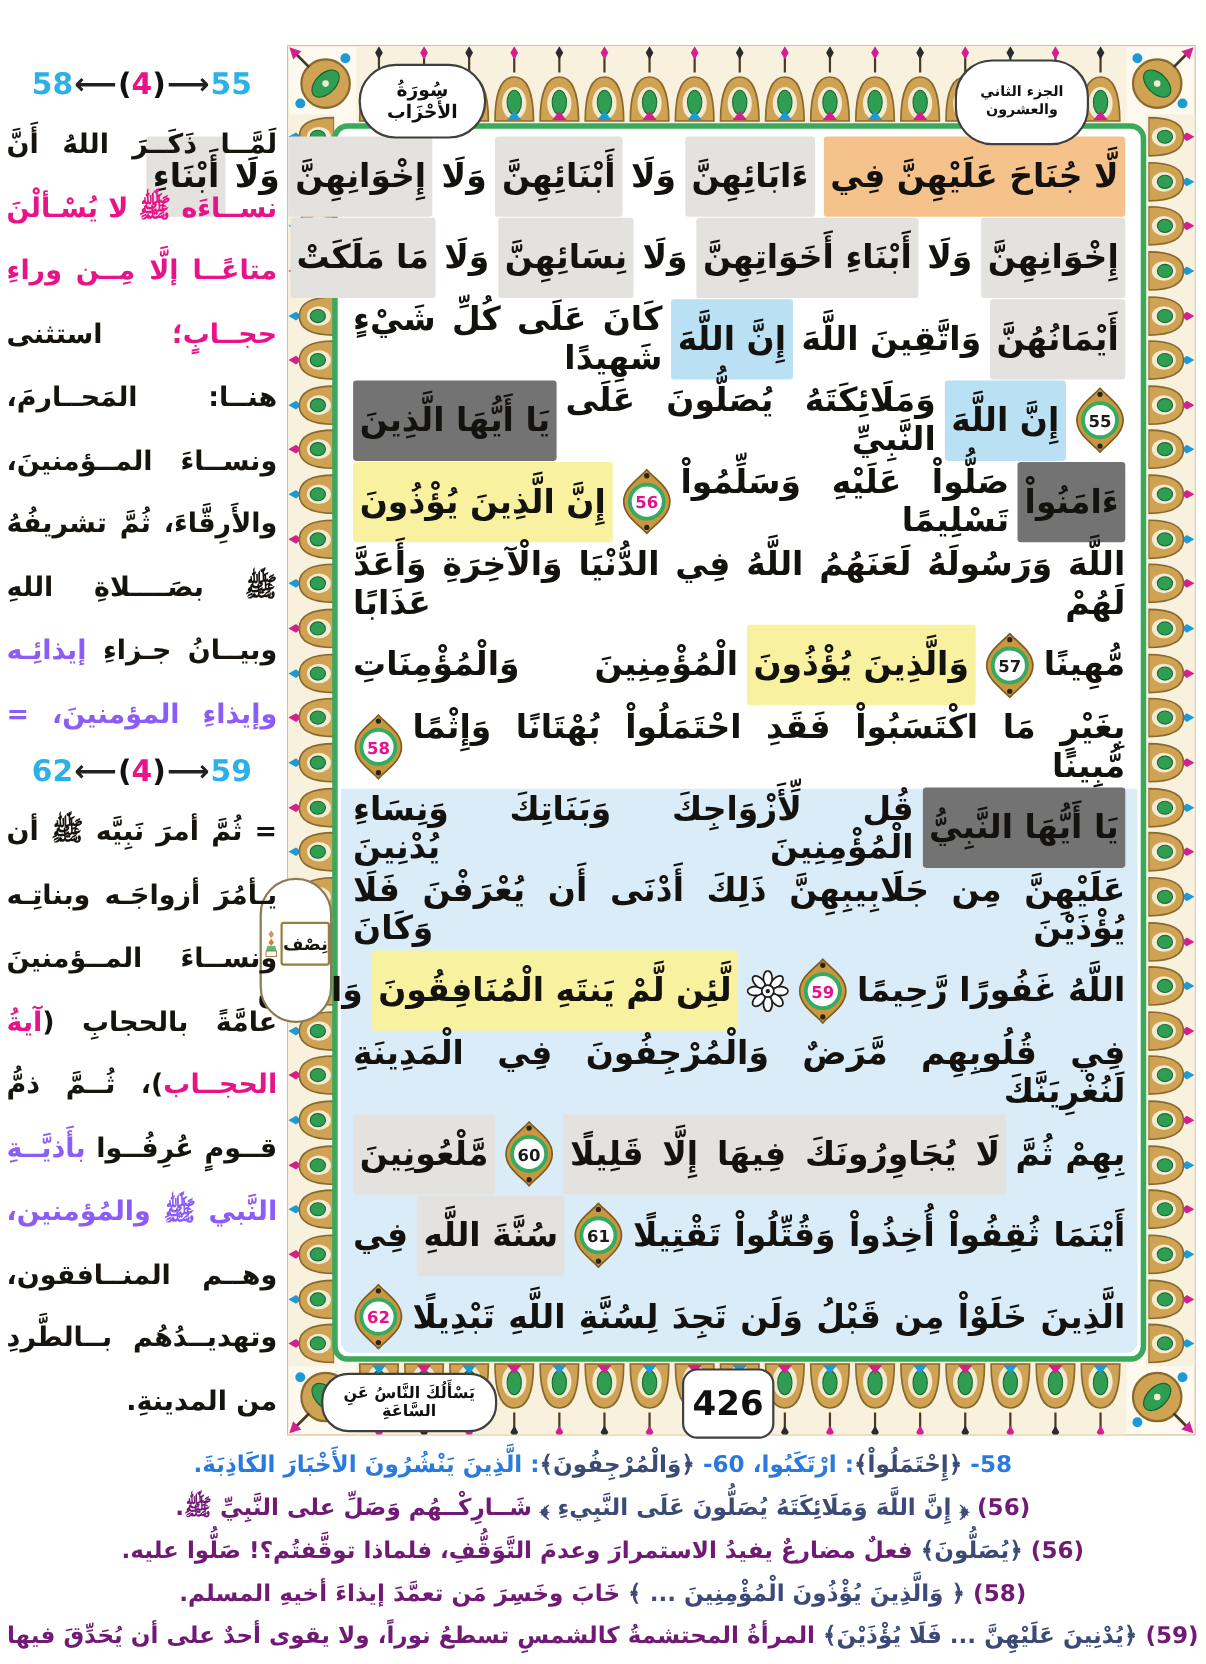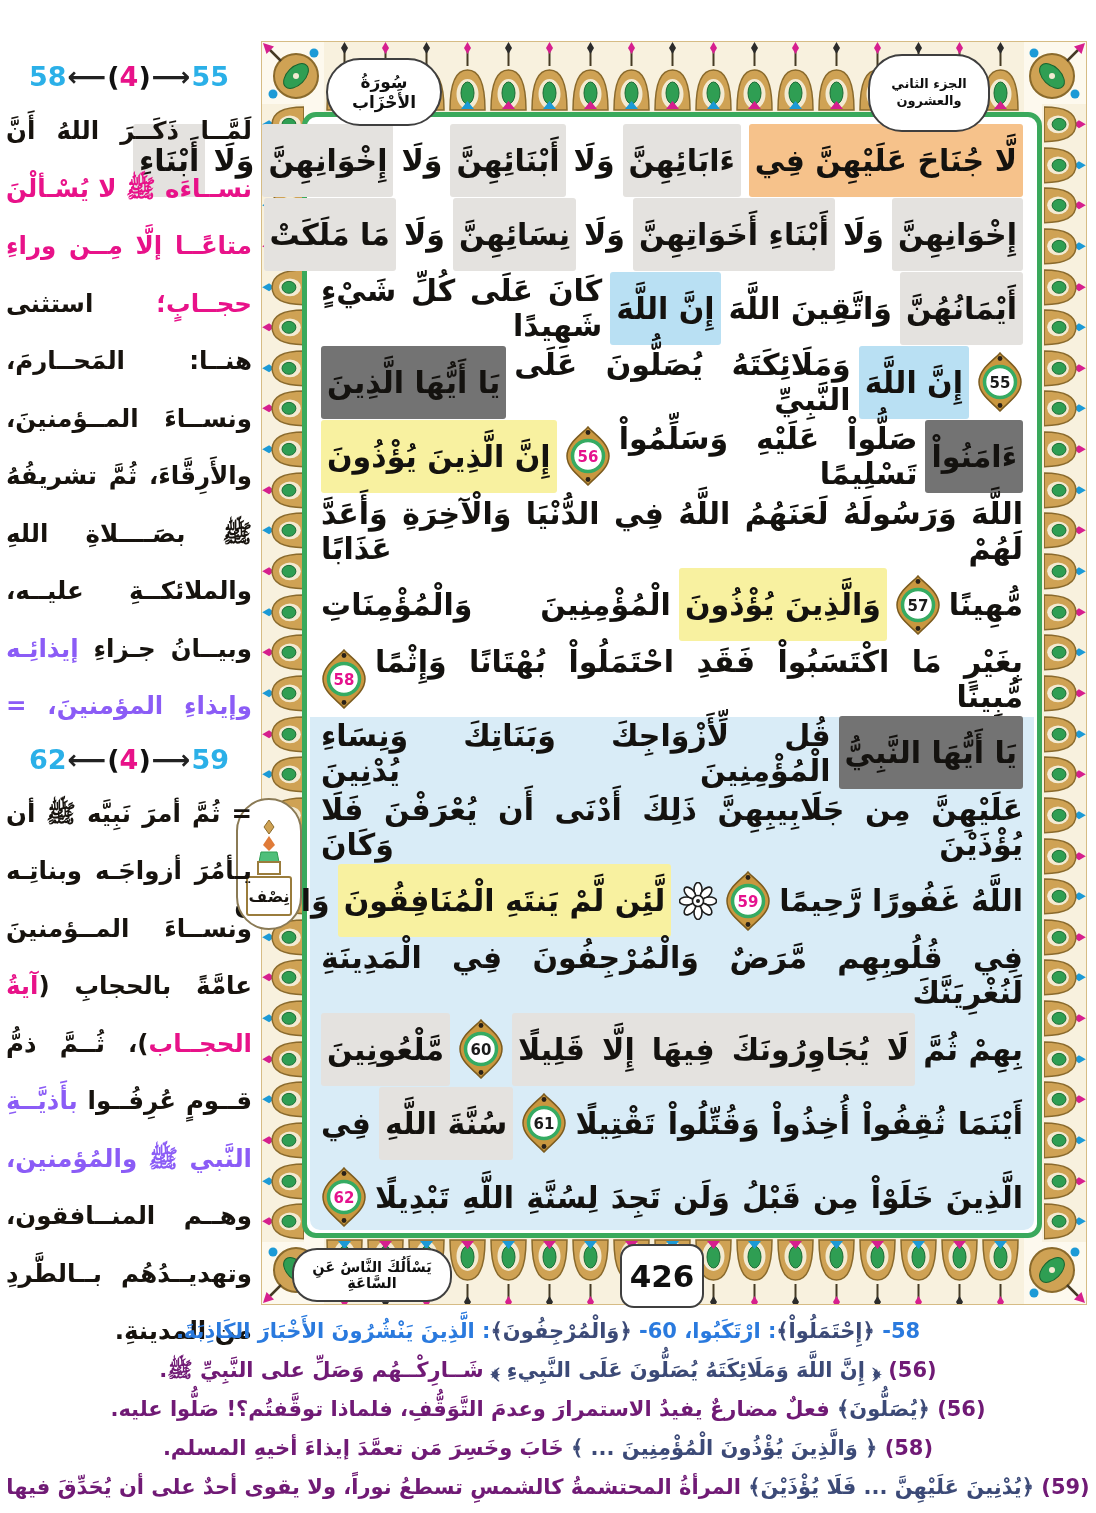--- a/index.html
+++ b/index.html
@@ -50,21 +50,21 @@
   .hl{padding:19px 6px;border-radius:3px;}
   .hl-orange{background:#f6c28b;}
   .hl-gray{background:#e4e2df;}
   .hl-blue{background:#b9e0f3;}
   .hl-pink{background:#737373;}
   .hl-yellow{background:#f8f1a0;}
   .medallion{flex:0 0 auto;}
   .hizbmark{flex:0 0 auto;}
   
   #marker{position:absolute;left:-26px;top:756px;width:66px;height:132px;background:#fff;
-          border:2px solid #8a7a55;border-radius:33px;z-index:6;display:flex;flex-direction:column;
+          border:2px solid #8a7a55;border-radius:33px;z-index:6;display:flex;flex-direction:row;
           align-items:center;justify-content:flex-end;padding-bottom:12px;box-sizing:border-box;}
   #marker .label{width:42px;height:36px;border:2px solid #9a7c3c;border-radius:3px;display:flex;
                  align-items:center;justify-content:center;font-size:16px;font-weight:bold;color:#17130e;direction:rtl;}
   
   #footnotes{position:absolute;top:1312px;left:0;width:1096px;direction:rtl;text-align:center;
              font-weight:bold;font-size:21px;line-height:39px;z-index:2;}
   .fn-b{color:#2a7ade}.fn-m{color:#701a75}.fn-q{color:#3c4a77}
 </style>
 </head>
 <body>
@@ -72,21 +72,20 @@
 <div id="sidebar">
     <div class="snav"><span class="num">58</span><span class="arr">⟵</span>(<span class="snum">4</span>)<span class="arr">⟶</span><span class="num">55</span></div>
     <div class="sline"><span class="c-k">لَمَّــا ذَكَــرَ اللهُ أَنَّ</span></div>
     <div class="sline"><span class="c-p">نســاءَه ﷺ لا يُسْـألْنَ</span></div>
     <div class="sline"><span class="c-p">متاعًــا إلَّا مِــن وراءِ</span></div>
     <div class="sline"><span class="c-p">حجــابٍ؛</span><span class="c-k"> استثنى</span></div>
     <div class="sline"><span class="c-k">هنــا: المَحــارمَ،</span></div>
     <div class="sline"><span class="c-k">ونســاءَ المــؤمنينَ،</span></div>
     <div class="sline"><span class="c-k">والأَرِقَّاءَ، ثُمَّ تشريفُهُ</span></div>
     <div class="sline"><span class="c-k">ﷺ بصَــــلاةِ اللهِ</span></div>
-    <div class="sline"><span class="c-k">والملائكــةِ عليــه،</span></div>
     <div class="sline"><span class="c-k">وبيــانُ جـزاءِ </span><span class="c-c">إيذائِـه</span></div>
     <div class="sline"><span class="c-c">وإيذاءِ المؤمنينَ، =</span></div>
     <div class="snav"><span class="num">62</span><span class="arr">⟵</span>(<span class="snum">4</span>)<span class="arr">⟶</span><span class="num">59</span></div>
     <div class="sline"><span class="c-k">= ثُمَّ أمرَ نَبِيَّه ﷺ أن</span></div>
     <div class="sline"><span class="c-k">يـأمُرَ أزواجَـه وبناتِـه</span></div>
     <div class="sline"><span class="c-k">ونســاءَ المــؤمنينَ</span></div>
     <div class="sline"><span class="c-k">عامَّةً بالحجابِ (</span><span class="c-p">آيةُ</span></div>
     <div class="sline"><span class="c-p">الحجــاب</span><span class="c-k">)، ثُــمَّ ذمُّ</span></div>
     <div class="sline"><span class="c-k">قــومٍ عُرِفُــوا </span><span class="c-c">بأَذيَّــةِ</span></div>
     <div class="sline"><span class="c-c">النَّبي ﷺ والمُؤمنين،</span></div>

